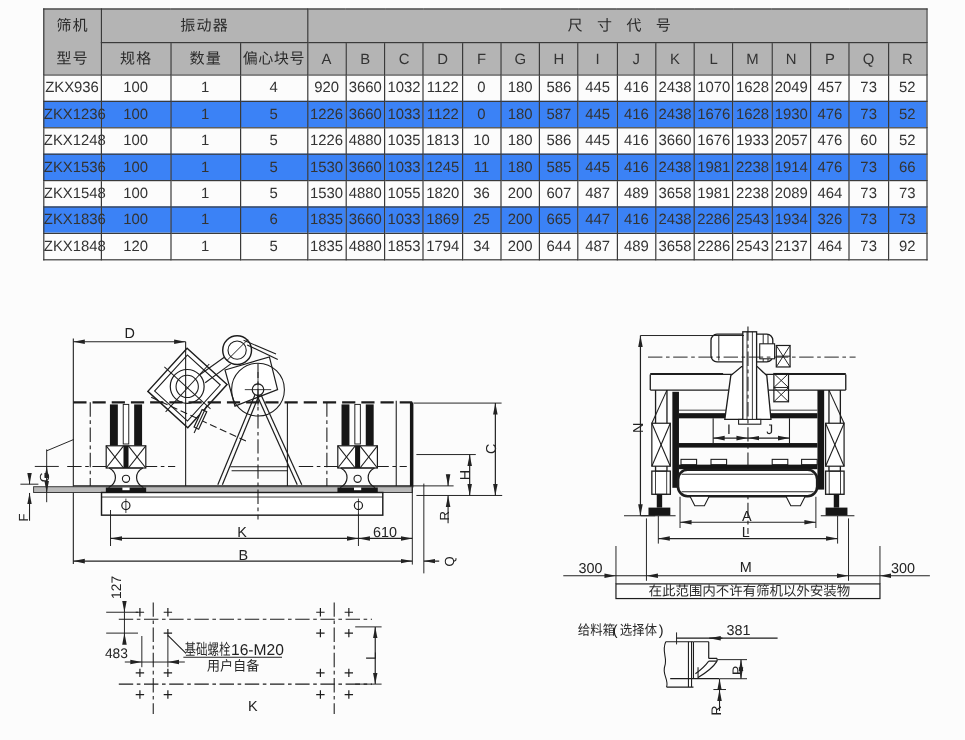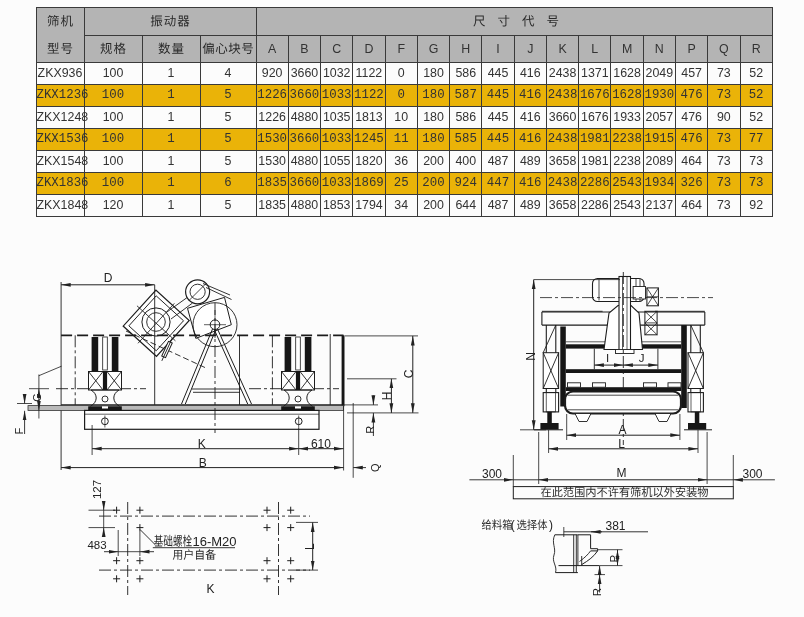--- a/index.html
+++ b/index.html
@@ -3,21 +3,21 @@
 <style>
 html,body{margin:0;padding:0;background:#fff;}
 #page{position:relative;width:804px;height:617px;background:#fcfcfc;overflow:hidden;
   font-family:"Liberation Sans", sans-serif;}
 table{position:absolute;left:35.5px;top:6.5px;border-collapse:collapse;table-layout:fixed;width:737px;}
 td{border:1px solid #3a3a3a;text-align:center;vertical-align:middle;font-size:12.4px;color:#333;
   padding:0;overflow:visible;white-space:nowrap;}
 tr{height:22px;}
 tr.h1{height:28px;} tr.h2{height:27px;}
 tr.h1 td, tr.h2 td{background:#b4b4b4;}
-tr.alt td{background:#eab308;font-family:Liberation Mono, monospace;}
+tr.alt td{background:#3b82f6;}
 tr:not(.h1):not(.h2):not(.alt) td{background:#fcfcfc;}
 svg{position:absolute;left:0;top:0;}
 </style></head>
 <body>
 <div id="page">
 <table>
 <colgroup>
         <col style="width:48px">
         <col style="width:58px">
         <col style="width:58px">
@@ -74,21 +74,21 @@
           <td>920</td>
           <td>3660</td>
           <td>1032</td>
           <td>1122</td>
           <td>0</td>
           <td>180</td>
           <td>586</td>
           <td>445</td>
           <td>416</td>
           <td>2438</td>
-          <td>1371</td>
+          <td>1070</td>
           <td>1628</td>
           <td>2049</td>
           <td>457</td>
           <td>73</td>
           <td>52</td>
         </tr>
 <tr class="alt">
           <td>ZKX1236</td>
           <td>100</td>
           <td>1</td>
@@ -122,57 +122,57 @@
           <td>10</td>
           <td>180</td>
           <td>586</td>
           <td>445</td>
           <td>416</td>
           <td>3660</td>
           <td>1676</td>
           <td>1933</td>
           <td>2057</td>
           <td>476</td>
-          <td>90</td>
+          <td>60</td>
           <td>52</td>
         </tr>
 <tr class="alt">
           <td>ZKX1536</td>
           <td>100</td>
           <td>1</td>
           <td>5</td>
           <td>1530</td>
           <td>3660</td>
           <td>1033</td>
           <td>1245</td>
           <td>11</td>
           <td>180</td>
           <td>585</td>
           <td>445</td>
           <td>416</td>
           <td>2438</td>
           <td>1981</td>
           <td>2238</td>
-          <td>1915</td>
+          <td>1914</td>
           <td>476</td>
           <td>73</td>
-          <td>77</td>
+          <td>66</td>
         </tr>
 <tr>
           <td>ZKX1548</td>
           <td>100</td>
           <td>1</td>
           <td>5</td>
           <td>1530</td>
           <td>4880</td>
           <td>1055</td>
           <td>1820</td>
           <td>36</td>
           <td>200</td>
-          <td>400</td>
+          <td>607</td>
           <td>487</td>
           <td>489</td>
           <td>3658</td>
           <td>1981</td>
           <td>2238</td>
           <td>2089</td>
           <td>464</td>
           <td>73</td>
           <td>73</td>
         </tr>
@@ -180,21 +180,21 @@
           <td>ZKX1836</td>
           <td>100</td>
           <td>1</td>
           <td>6</td>
           <td>1835</td>
           <td>3660</td>
           <td>1033</td>
           <td>1869</td>
           <td>25</td>
           <td>200</td>
-          <td>924</td>
+          <td>665</td>
           <td>447</td>
           <td>416</td>
           <td>2438</td>
           <td>2286</td>
           <td>2543</td>
           <td>1934</td>
           <td>326</td>
           <td>73</td>
           <td>73</td>
         </tr>

